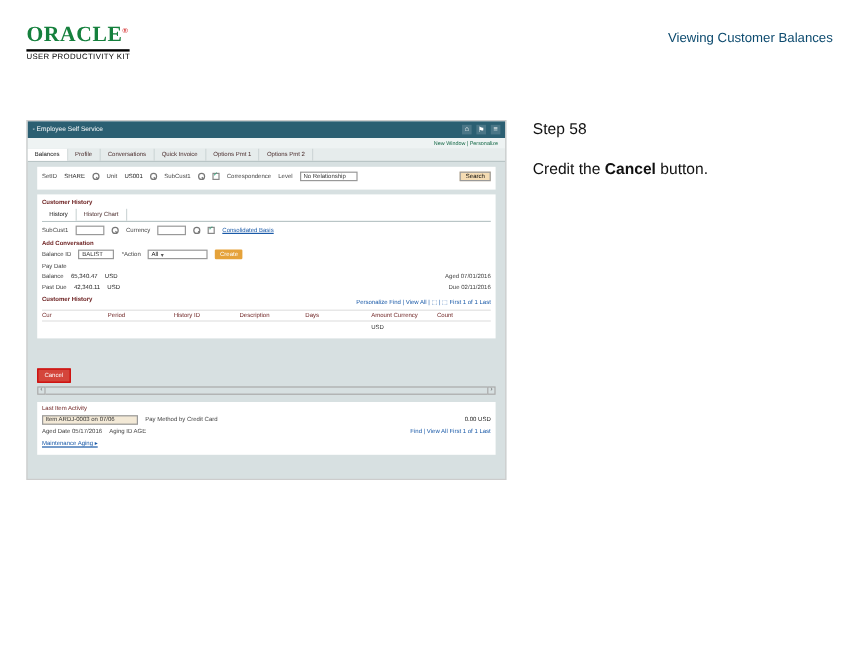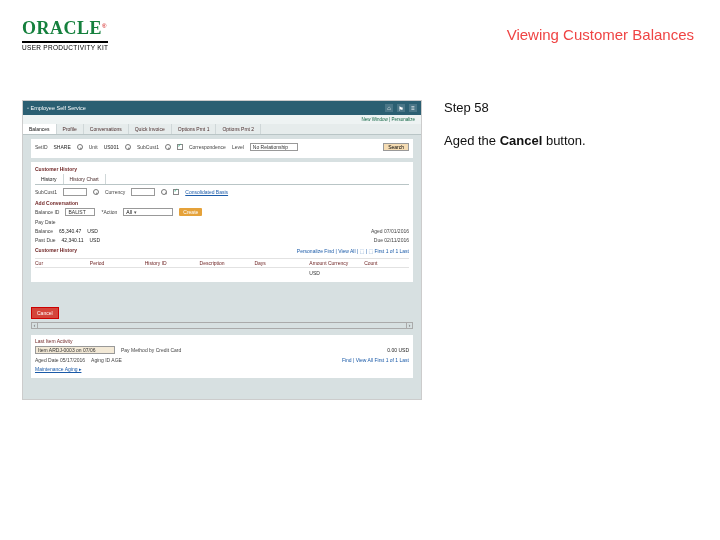--- a/index.html
+++ b/index.html
@@ -5,21 +5,21 @@
   * { box-sizing: border-box; margin: 0; padding: 0; }
   html, body { width: 720px; height: 540px; font-family: Arial, Helvetica, sans-serif; background: #fff; }
   .page { width: 720px; height: 540px; position: relative; }
 
   
   .header { position: relative; height: 70px; }
   .logo-wrap { position: absolute; left: 22px; top: 18px; }
   .logo-oracle { font-family: Georgia, 'Times New Roman', serif; font-weight: bold; font-size: 18px; color: #15803d; letter-spacing: .5px; }
   .logo-tm { font-size: 6px; vertical-align: super; color: #c00; }
   .logo-under { border-top: 2px solid #000; margin-top: 2px; padding-top: 1px; font-size: 6.5px; letter-spacing: .3px; color: #000; white-space: nowrap; }
-  .title-right { position: absolute; right: 26px; top: 26px; font-size: 15px; color: #ef4444; text-align: right; }
+  .title-right { position: absolute; right: 26px; top: 26px; font-size: 11px; color: #0c4a6e; text-align: right; }
 
   
   .body { position: absolute; top: 100px; left: 0; right: 0; display: flex; padding: 0 22px; gap: 22px; }
   .shot-col { width: 400px; flex: 0 0 400px; }
   .instr-col { flex: 1; font-size: 13px; color: #111; }
   .instr-col p { margin-bottom: 18px; }
 
   
   .shot { width: 400px; height: 300px; border: 1px solid #ccc; background: #d7e0e1; position: relative; overflow: hidden; font-size: 5px; }
   .shot .bar { height: 14px; background: #2b5f72; display: flex; align-items: center; justify-content: space-between; padding: 0 4px; color: #fff; }
@@ -203,17 +203,17 @@
           <div class="row">
             <span class="link">Maintenance Aging ▸</span>
           </div>
         </div>
       </div>
     </div>
 
     <div class="instr-col">
       <p>Step 58</p>
       <p>
-        <span>Aged the </span><b>Cancel</b><span> button.</span>
+        <span>Credit the </span><b>Cancel</b><span> button.</span>
       </p>
     </div>
   </div>
 </div>
 
 </body></html>

